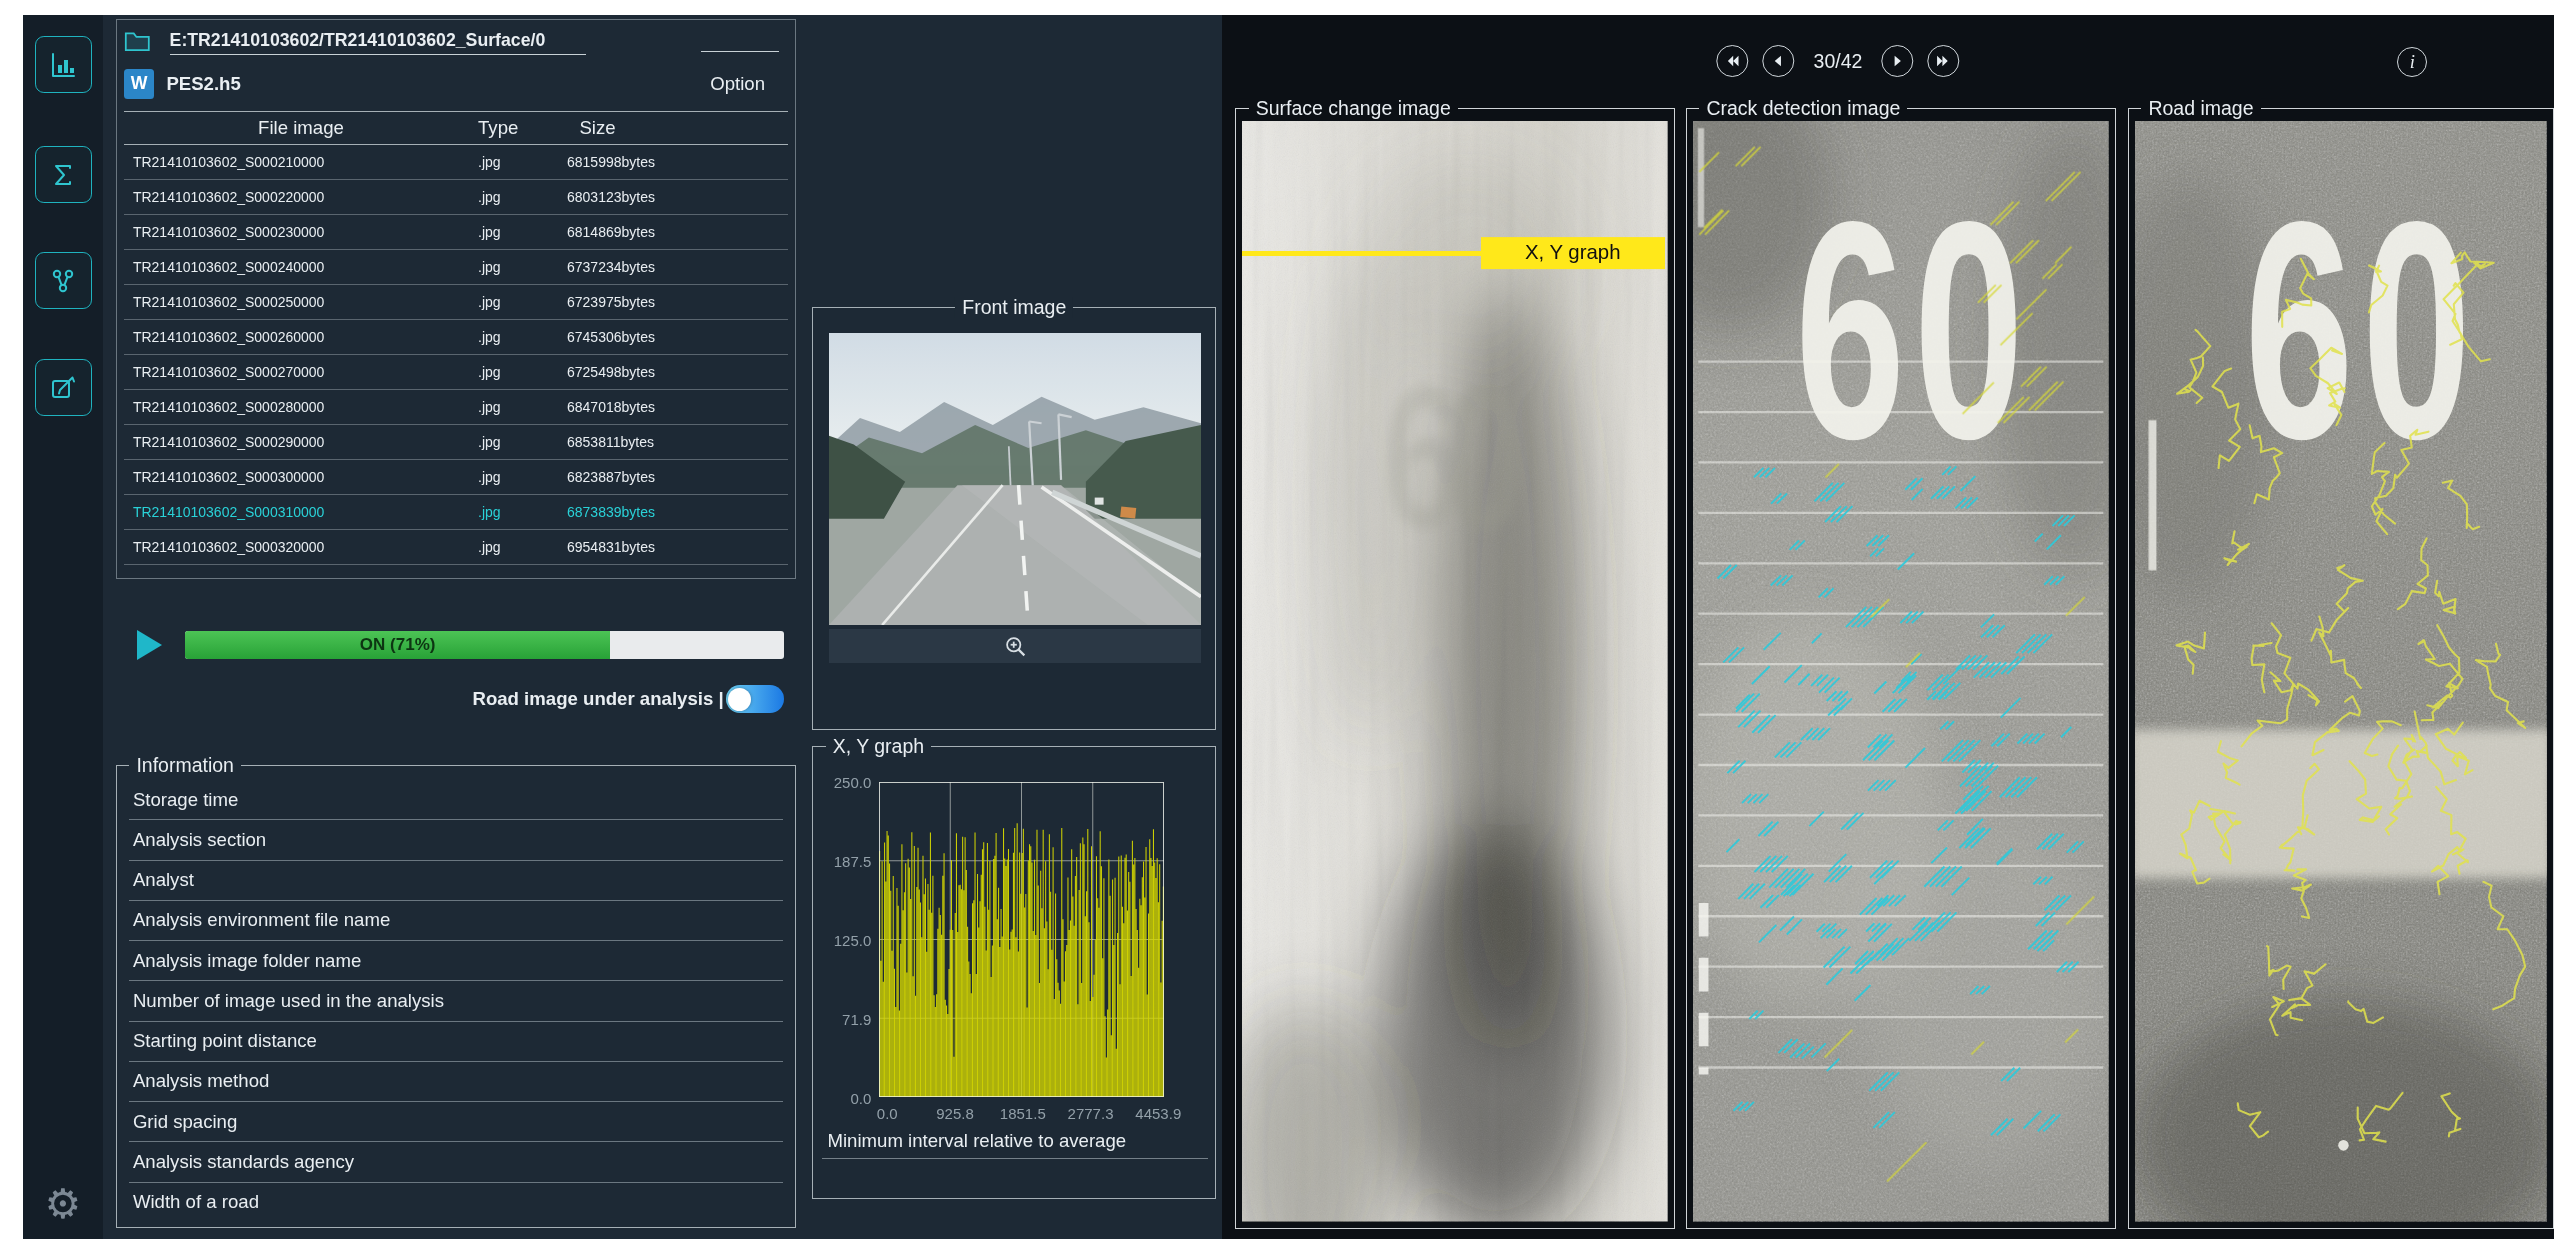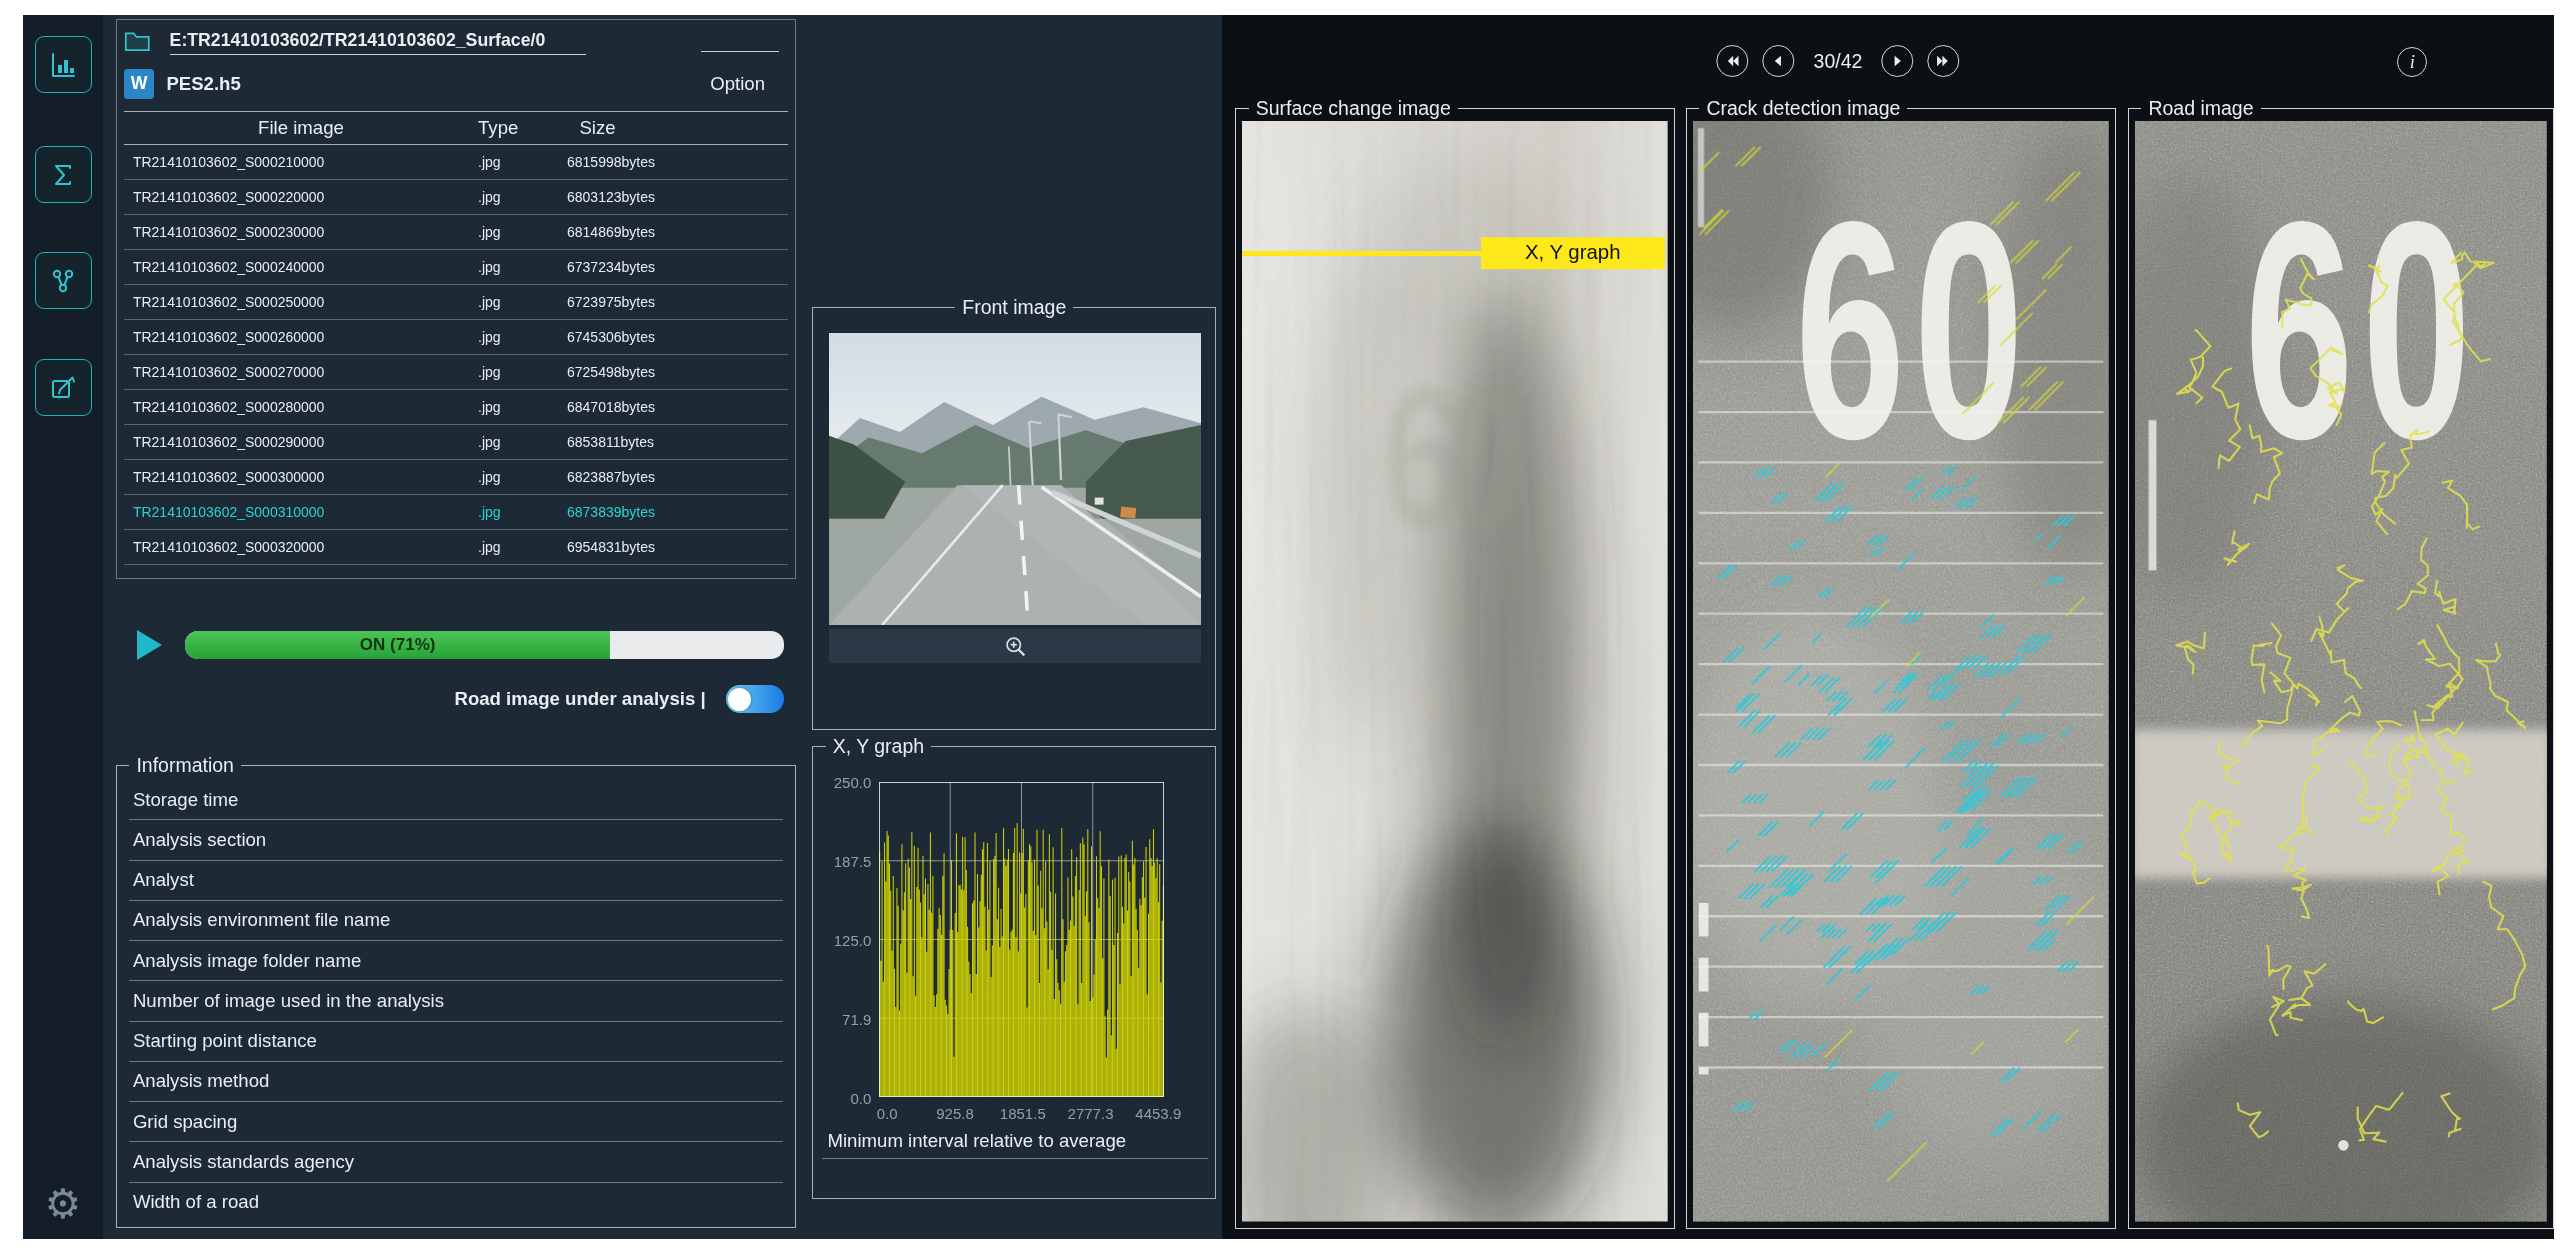--- a/index.html
+++ b/index.html
@@ -32,24 +32,24 @@
 .trow{display:flex;height:35px;align-items:center;border-bottom:0.9px solid rgba(205,215,222,.35);font-size:14px;cursor:pointer}
 .c-name{flex:0 0 354px;padding-left:8.9px;white-space:nowrap}
 .c-type{flex:0 0 89px}
 .c-size{flex:1}
 .thead .c-name{text-align:center;padding-left:0}
 .thead .c-size{padding-left:12.4px}
 .trow.selected{color:#2ad2d8}
 
 .progress-row{position:absolute;top:615px;left:0;width:680px;display:flex;align-items:center}
 .play{width:0;height:0;border-top:15px solid transparent;border-bottom:15px solid transparent;border-left:25px solid #1fb7c9;margin-left:21px;cursor:pointer}
-.progress{margin-left:23px;width:599px;height:28px;background:#e9ebed;border-radius:13px;position:relative;overflow:hidden}
+.progress{margin-left:23px;width:599px;height:28px;background:#e9ebed;border-radius:3px;position:relative;overflow:hidden}
 .progress-fill{position:absolute;left:0;top:0;bottom:0;background:linear-gradient(180deg,#4cc455,#28a237);display:flex;align-items:center;justify-content:center}
 .progress-fill span{font-size:17px;font-weight:bold;color:#0d3512}
-.toggle-row{position:absolute;top:670px;left:0;width:680px;display:flex;align-items:center;justify-content:flex-end;gap:20px;padding-right:12.4px}
+.toggle-row{position:absolute;top:670px;left:0;width:680px;display:flex;align-items:center;justify-content:flex-end;gap:2px;padding-right:12.4px}
 .toggle-label{font-size:18.6px;font-weight:bold}
 .toggle{width:58px;height:28px;border-radius:14px;background:linear-gradient(90deg,#6fd2f5,#1b79e4);position:relative;cursor:pointer;flex:0 0 58px}
 .knob{position:absolute;left:2.7px;top:2.7px;width:23px;height:23px;border-radius:50%;background:#fff;box-shadow:0 0 3.5px rgba(0,0,0,.35)}
 
 .groupbox{border:0.9px solid rgba(225,233,238,.7);position:relative}
 .legend{position:absolute;top:-11.5px;left:12.4px;background:#1d2935;padding:0 7px;font-size:19.5px;line-height:21px;white-space:nowrap}
 .legend.centered{left:50%;transform:translateX(-50%)}
 .info-box{position:absolute;top:750px;left:0;width:680px;height:463px;padding:14px 12.4px 5.3px;display:flex;flex-direction:column}
 .info-row{flex:1;display:flex;align-items:center;font-size:18.6px;border-bottom:0.9px solid rgba(205,215,222,.45);padding-left:3.5px}
 .info-row:last-child{border-bottom:none}

